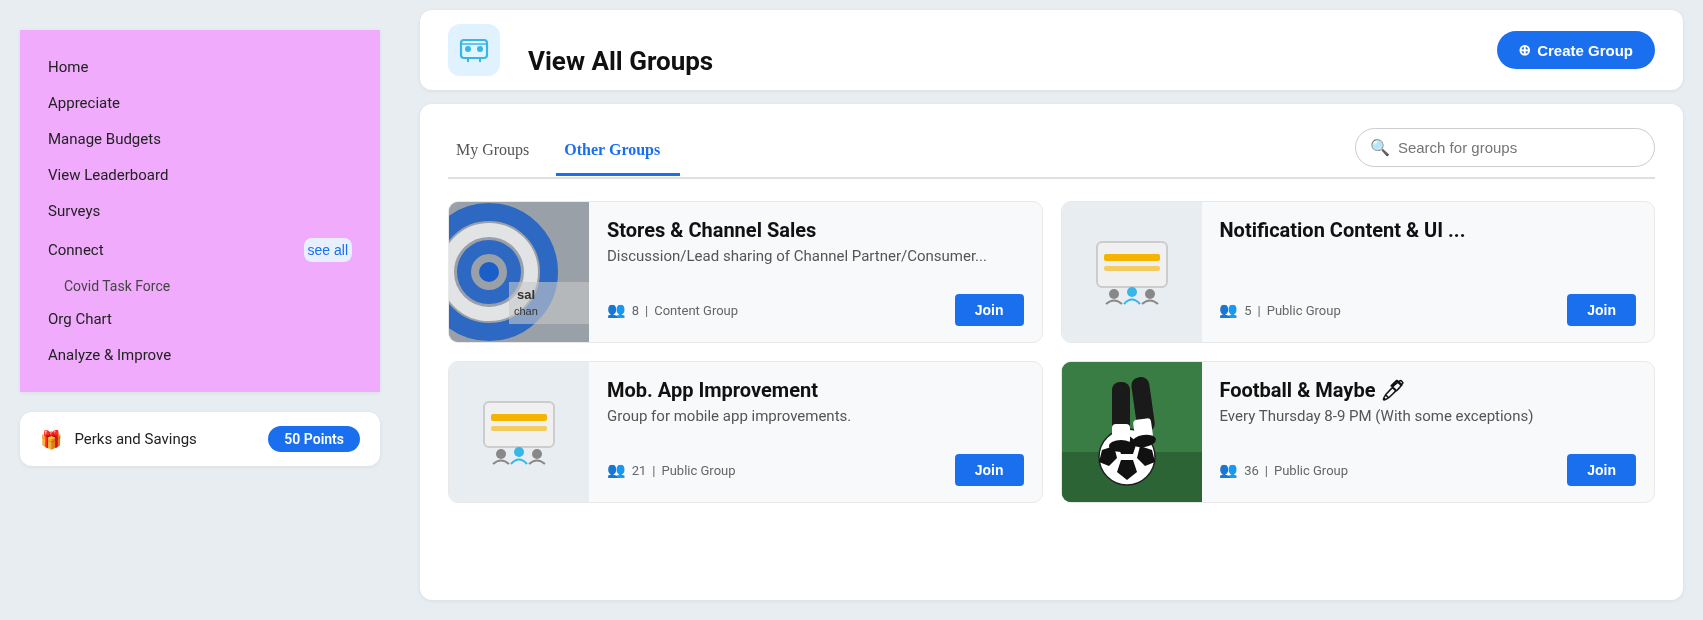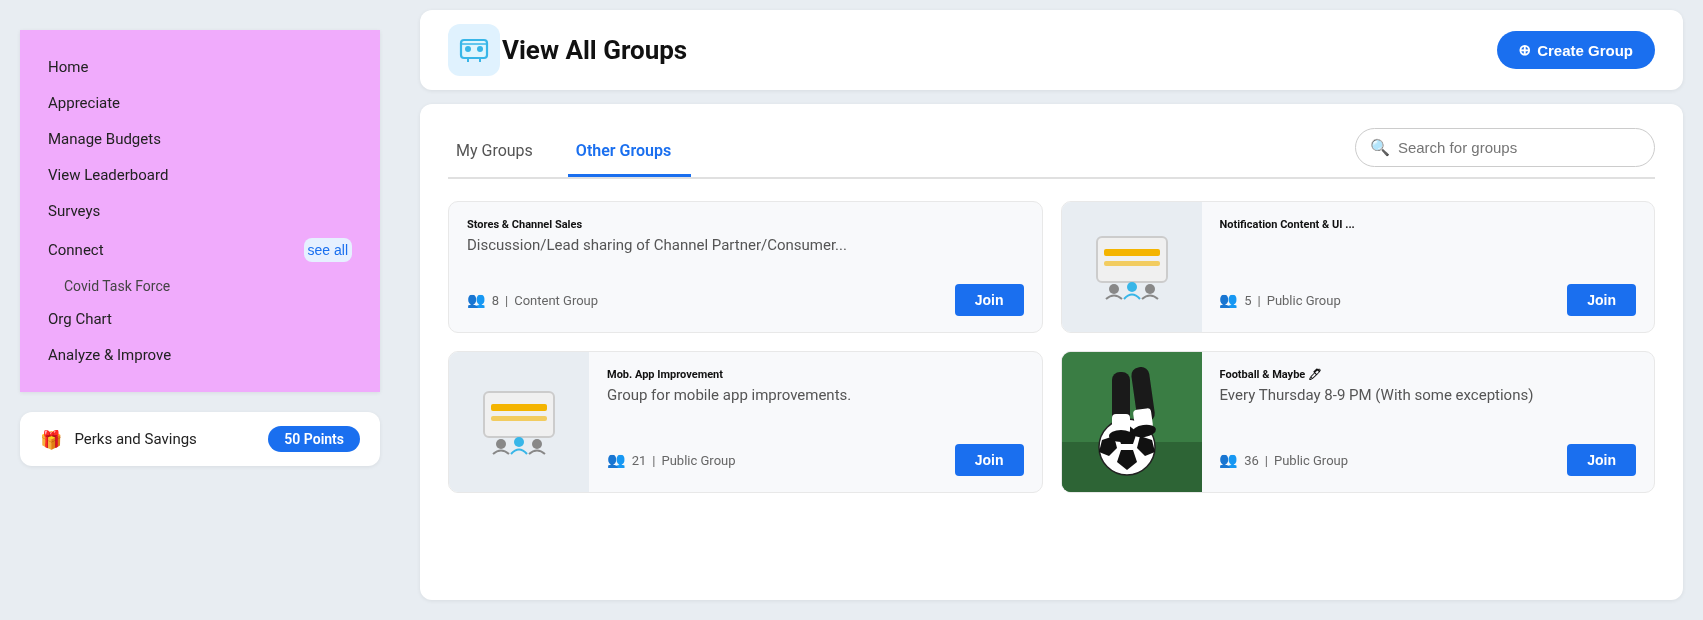--- a/index.html
+++ b/index.html
@@ -102,22 +102,22 @@
       border-radius: 12px;
       padding: 14px 28px;
       display: flex;
       align-items: center;
       justify-content: space-between;
       margin-bottom: 14px;
       box-shadow: 0 1px 4px rgba(0,0,0,0.07);
     }
     .header-left {
       display: flex;
-      align-items: center;
-      gap: 2px;
+      align-items: flex-end;
+      gap: 28px;
     }
     .header-icon {
       width: 52px;
       height: 52px;
       background: #e0f2fe;
       border-radius: 12px;
       display: flex;
       align-items: center;
       justify-content: center;
       font-size: 26px;
@@ -150,21 +150,22 @@
     }
     .tabs-search-row {
       display: flex;
       align-items: center;
       justify-content: space-between;
       border-bottom: 2px solid #e0e0e0;
       margin-bottom: 22px;
     }
     .tabs-row {
       display: flex;
-      gap: 15px;
+      gap: 7px;
+      font-family: Liberation Serif, serif;
     }
     .tab {
       padding: 10px 20px 14px 8px;
       font-size: 16px;
       cursor: pointer;
       color: #555;
       border-bottom: 3px solid transparent;
       margin-bottom: -2px;
     }
     .tab.active {
@@ -220,21 +221,21 @@
       justify-content: center;
     }
     .group-info {
       padding: 16px 18px;
       display: flex;
       flex-direction: column;
       justify-content: space-between;
       flex: 1;
     }
     .group-name {
-      font-size: 11px;
+      font-size: 20px;
       font-weight: 700;
       color: #111;
       margin-bottom: 4px;
     }
     .group-desc {
       font-size: 15px;
       color: #555;
       flex: 1;
       margin-bottom: 8px;
       line-height: 1.4;
@@ -361,20 +362,34 @@
         </div>
         <div class="search-box">
           <span class="search-icon">🔍</span>
           <input type="text" placeholder="Search for groups" style="">
         </div>
       </div>
 
       <div class="groups-grid">
 
         <div class="group-card">
+          <div class="sal-image">
+            <svg width="140" height="140" viewBox="0 0 140 140">
+              <rect width="140" height="140" fill="#9aa0a8"></rect>
+
+              <circle cx="40" cy="70" r="60" fill="none" stroke="#1a5fc8" stroke-width="18" opacity="0.85"></circle>
+              <circle cx="40" cy="70" r="42" fill="none" stroke="white" stroke-width="14" opacity="0.7"></circle>
+              <circle cx="40" cy="70" r="25" fill="none" stroke="#1a5fc8" stroke-width="14" opacity="0.85"></circle>
+              <circle cx="40" cy="70" r="10" fill="#1a5fc8"></circle>
+
+              <rect x="60" y="80" width="90" height="42" fill="rgba(200,200,200,0.6)"></rect>
+              <text x="68" y="97" font-size="13" font-weight="bold" fill="#333" font-family="Arial">sal</text>
+              <text x="65" y="113" font-size="11" fill="#333" font-family="Arial">chan</text>
+            </svg>
+          </div>
           <div class="group-info">
             <div class="group-name">Stores &amp; Channel Sales</div>
             <div class="group-desc">Discussion/Lead sharing of Channel Partner/Consumer...</div>
             <div class="group-footer">
               <div class="group-meta">
                 <span class="people-icon">👥</span>
                 <span>8</span>
                 <span>|</span>
                 <span>Content Group</span>
               </div>

